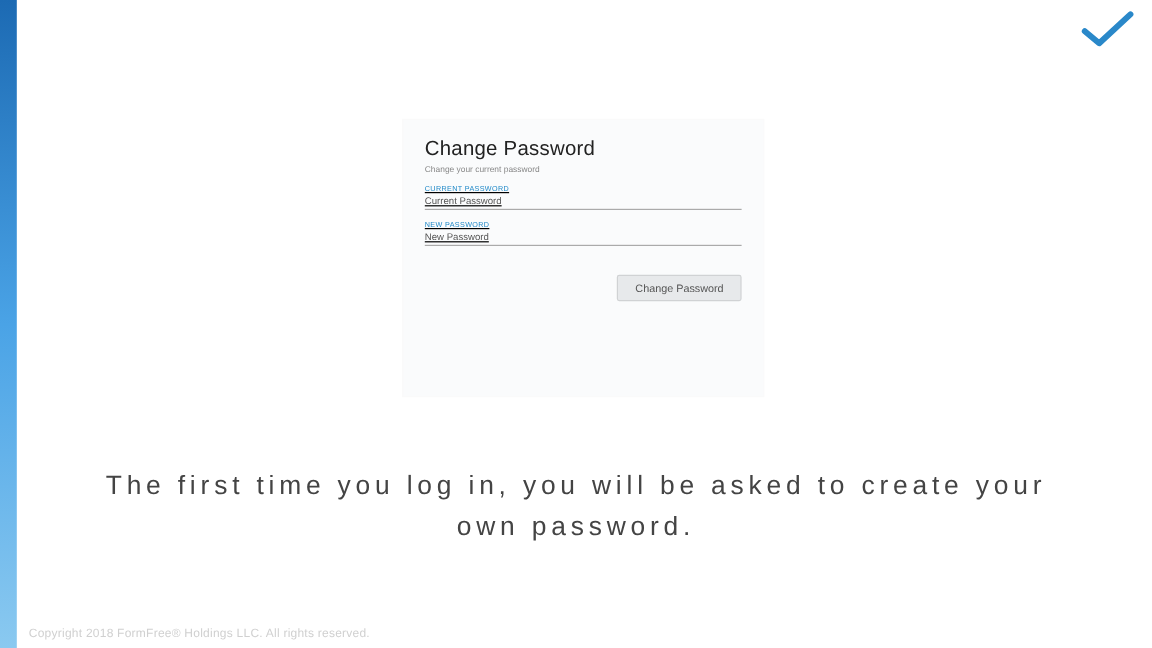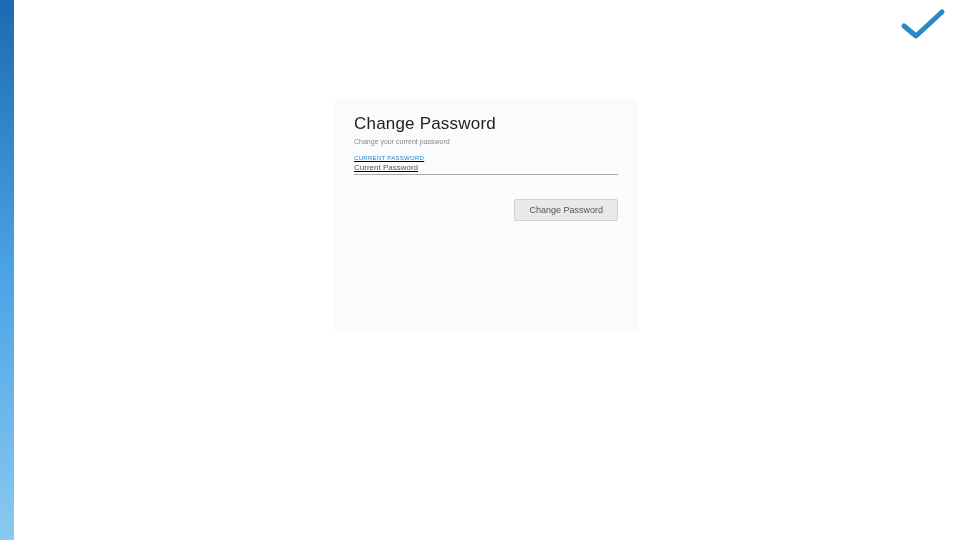--- a/index.html
+++ b/index.html
@@ -117,22 +117,28 @@
 
   <div class="panel">
     <div class="panel-title">Change Password</div>
     <div class="panel-subtitle">Change your current password</div>
 
     <div class="field">
       <span class="field-label">CURRENT PASSWORD</span>
       <div class="field-value">Current Password</div>
     </div>
 
+    <div class="field">
+      <span class="field-label">NEW PASSWORD</span>
+      <div class="field-value">New Password</div>
+    </div>
 
 
     <div class="btn-row">
       <button class="btn">Change Password</button>
     </div>
   </div>
 
+  <div class="caption">The first time you log in, you will be asked to create your own password.</div>
 
+  <div class="footer">Copyright 2018 FormFree® Holdings LLC. All rights reserved.</div>
 
 </div>
 
 </body></html>

